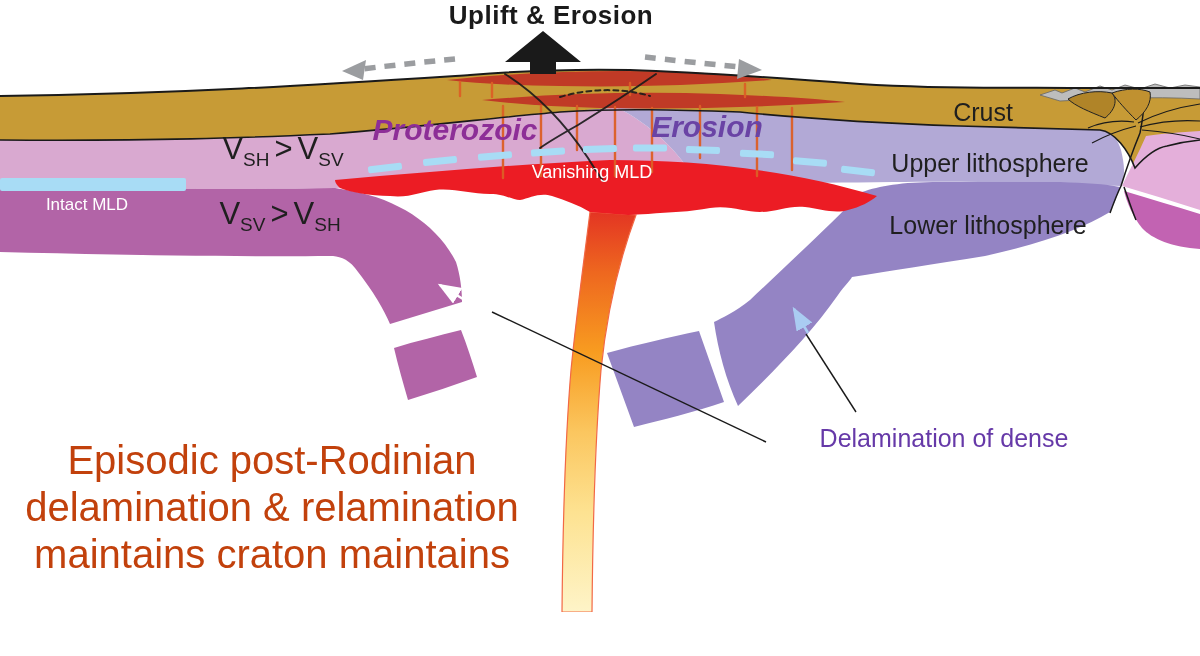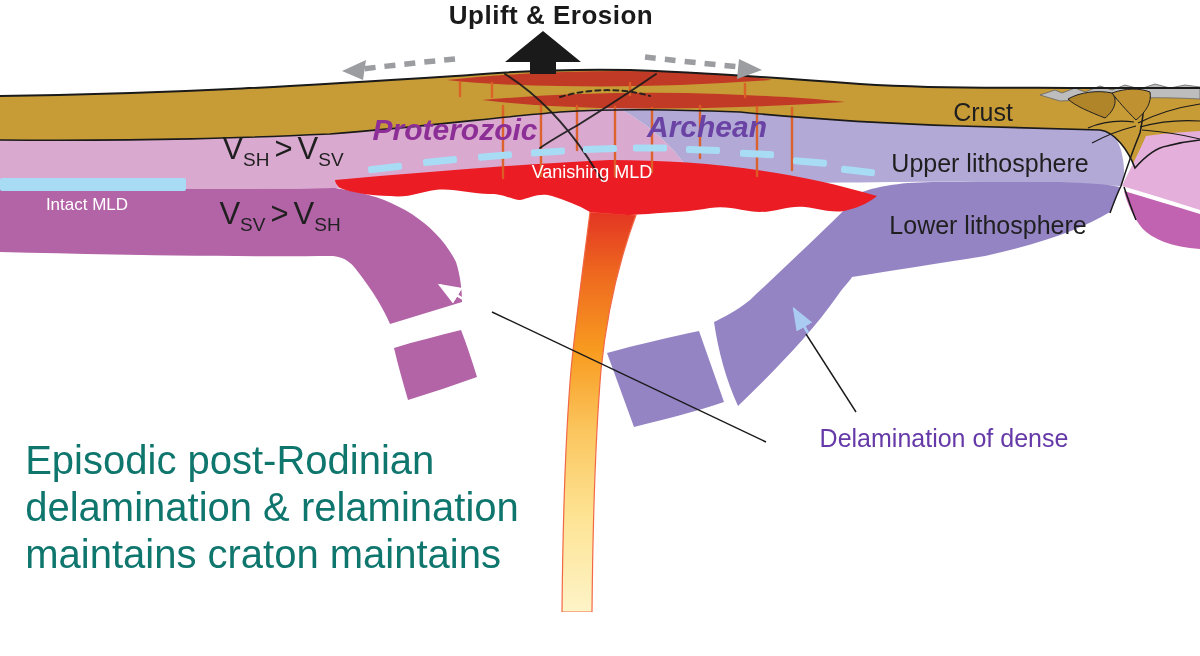--- a/index.html
+++ b/index.html
@@ -11,21 +11,21 @@
   .lbl-layer{font-size:25px;color:#1f1f1f;}
   .lbl-era{font-size:30px;font-weight:bold;font-style:italic;}
   .lbl-proterozoic{color:var(--proterozoic-text,#8D2E97);}
   .lbl-archean{color:var(--archean-text,#6A43A5);}
   .lbl-mld{font-size:17px;color:#ffffff;}
   .lbl-vmld{font-size:18px;color:#ffffff;}
   .aniso{font-size:31px;color:#1f1f1f;}
   .aniso .vsub{font-size:19px;position:relative;top:7px;}
   .aniso .vop{padding:0 5px;}
   .note{font-size:25px;color:var(--note-text,#6639A8);text-align:center;line-height:37px;}
-  .caption{font-size:40px;color:#0f766e;text-align:left;line-height:47px;}
+  .caption{font-size:40px;color:#c2410c;text-align:center;line-height:47px;}
   .lbl-plume{font-size:28px;font-weight:600;color:var(--plume-text,#E8212A);margin-top:6px;}
 </style>
 </head>
 <body>
 
 <div id="stage">
 
 <svg width="1200" height="656" viewBox="0 0 1200 656">
   <defs>
     <linearGradient id="plumeGrad" gradientUnits="userSpaceOnUse" x1="0" y1="212" x2="0" y2="612">
@@ -143,21 +143,21 @@
   <line x1="808" y1="333" x2="794" y2="309" stroke="#AACCF2" stroke-width="2.6" marker-end="url(#mb)"></line>
 </svg>
 
 <div class="lbl lbl-uplift" style="left:551px;top:2px;">Uplift &amp; Erosion</div>
 
 <div class="lbl lbl-layer" style="left:983px;top:99px;">Crust</div>
 <div class="lbl lbl-layer" style="left:990px;top:150px;">Upper lithosphere</div>
 <div class="lbl lbl-era lbl-proterozoic" style="left:455px;top:114px;">Proterozoic</div>
 
 <div class="lbl lbl-layer" style="left:988px;top:212px;">Lower lithosphere</div>
-<div class="lbl lbl-era lbl-archean" style="left:707px;top:111px;">Archean</div>
+<div class="lbl lbl-era lbl-archean" style="left:707px;top:111px;">Erosion</div>
 
 <div class="lbl aniso" style="left:283px;top:133px;"><span>V</span><span class="vsub">SH</span><span class="vop">&gt;</span><span>V</span><span class="vsub">SV</span></div>
 
 <div class="lbl aniso" style="left:280px;top:198px;"><span>V</span><span class="vsub">SV</span><span class="vop">&gt;</span><span>V</span><span class="vsub">SH</span></div>
 
 <div class="lbl lbl-mld" style="left:87px;top:196px;">Intact MLD</div>
 <div class="lbl lbl-vmld" style="left:592px;top:163px;">Vanishing MLD</div>
 
 <div class="lbl note" style="left:944px;top:420px;">
   <div>Delamination of dense</div>

